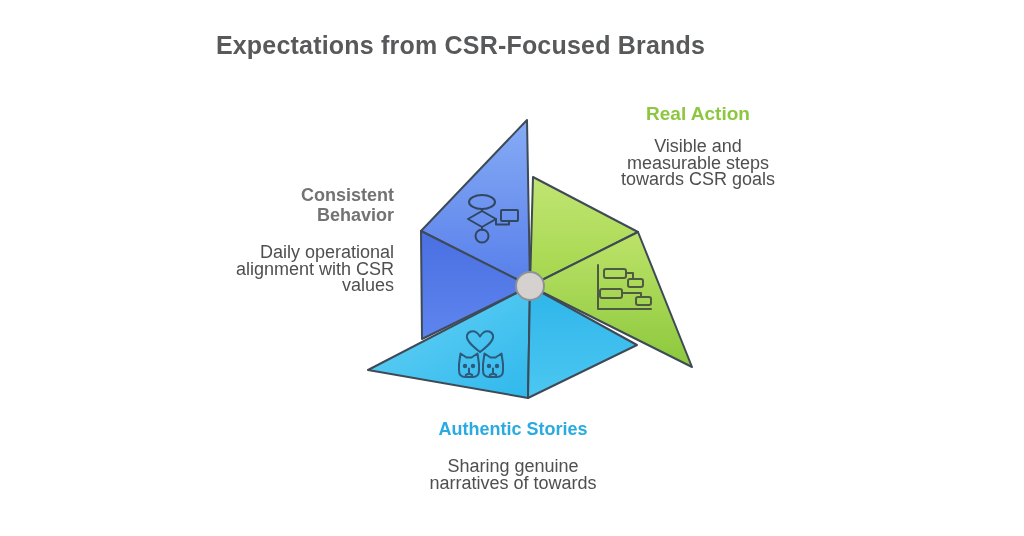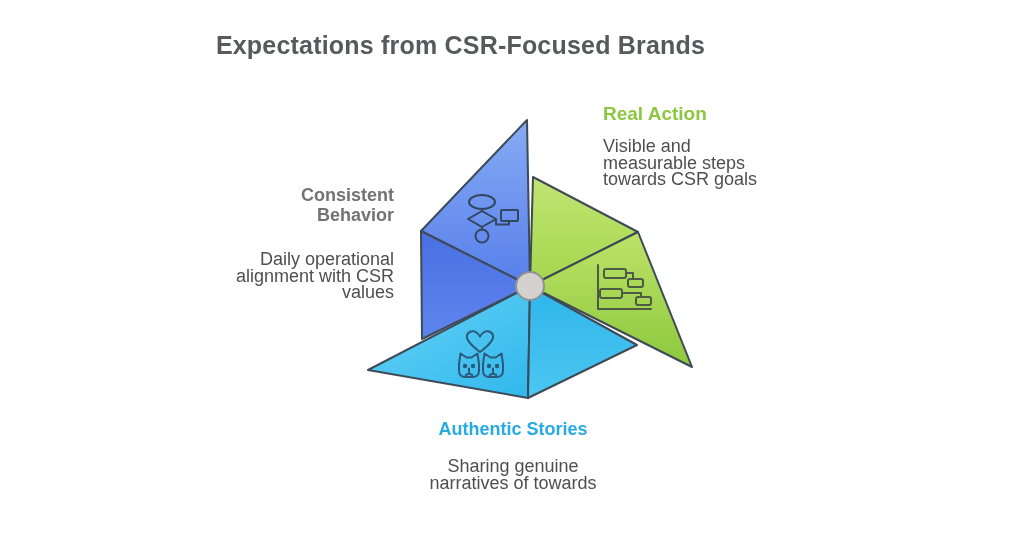--- a/index.html
+++ b/index.html
@@ -19,22 +19,22 @@
   .label{position:absolute;}
   .label .heading{
     font-weight:700;font-size:18px;line-height:20px;
     white-space:pre-line;margin:0;
   }
   .label .body{
     font-size:18px;line-height:16.5px;
     white-space:pre-line;margin:0;
   }
   .label-consistent{right:630px;top:185px;width:230px;text-align:right;}
-  .label-consistent .body{margin-top:26px;}
-  .label-real{left:603px;top:104px;width:190px;text-align:left;}
+  .label-consistent .body{margin-top:19px;}
+  .label-real{left:603px;top:104px;width:190px;text-align:center;}
   .label-real .heading{font-size:19px;}
   .label-real .body{margin-top:14px;}
   .label-authentic{left:383px;top:419px;width:260px;text-align:center;}
   .label-authentic .body{margin-top:19px;}
 </style>
 </head>
 <body>
 
 <div class="stage" style="background: rgb(255, 255, 255);">
 

